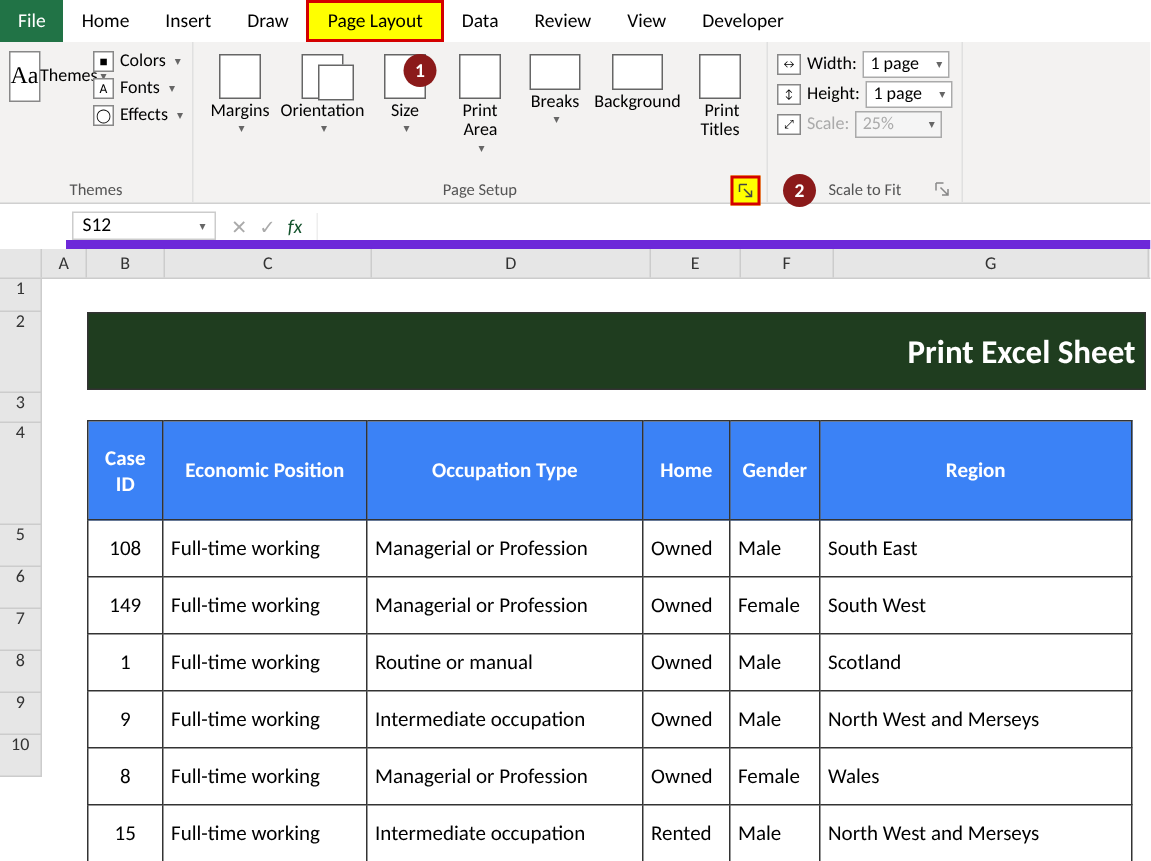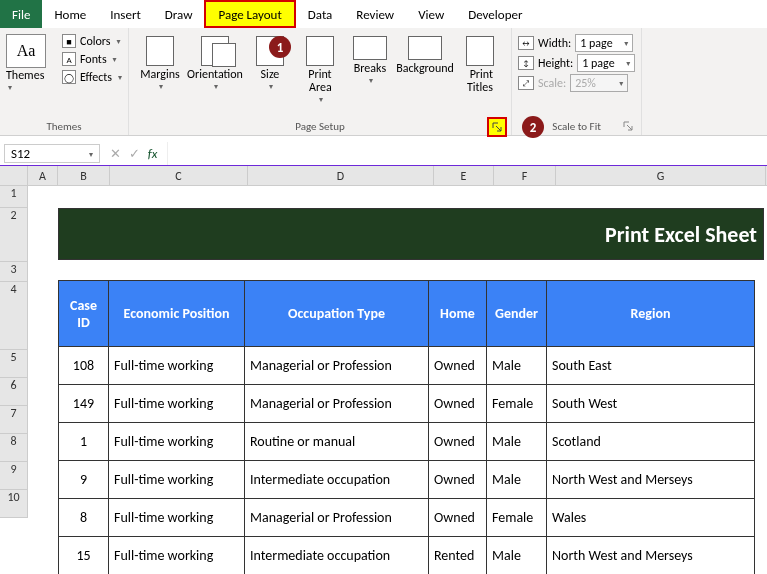--- a/index.html
+++ b/index.html
@@ -13,21 +13,21 @@
 
 
 .ribbon { display: flex; border-bottom: 1px solid #d0d0d0; background: #f3f2f1; height: 108px; }
 .group { display: flex; flex-direction: column; border-right: 1px solid #e0e0e0; padding: 2px 6px 0; }
 .group-content { flex: 1; display: flex; align-items: flex-start; padding-top: 4px; }
 .group-label { text-align: center; font-size: 11px; color: #555; padding: 2px 0; position: relative; }
 .group-launcher { position: absolute; right: 0; bottom: 2px; width: 14px; height: 14px; display: flex; align-items: center; justify-content: center; }
 .launcher-hl { background: #ffff00; border: 2px solid #d40000; width: 20px; height: 20px; right:-2px; bottom:-2px;}
 
 
-.themes-btn { display: flex; flex-direction: column; align-items: flex-start; width: 52px; font-size: 12px; }
+.themes-btn { display: flex; flex-direction: row; align-items: center; width: 52px; font-size: 12px; }
 .themes-icon { width: 40px; height: 34px; border: 1px solid #888; display: flex; align-items: center; justify-content: center; font-size: 16px; background: #fff; }
 .themes-icon span { font-family: serif; }
 .themes-side { display: flex; flex-direction: column; gap: 4px; margin-left: 4px; font-size: 12px; }
 .side-row { display: flex; align-items: center; gap: 4px; }
 .side-sq { width: 14px; height: 14px; border: 1px solid #888; background: #fff; display: inline-flex; align-items: center; justify-content: center; font-size: 9px; }
 .caret { font-size: 8px; color: #666; margin-left: 2px; }
 
 
 .big-btn { display: flex; flex-direction: column; align-items: center; width: 60px; font-size: 12px; padding-top: 2px; }
 .big-btn.narrow { width: 50px; }
@@ -42,21 +42,21 @@
 .scale-ic { width: 16px; height: 14px; border: 1px solid #888; background: #fff; font-size: 8px; display: inline-flex; align-items: center; justify-content: center; }
 .scale-sel { border: 1px solid #aaa; background: #fff; padding: 0 4px; width: 58px; font-size: 12px; height: 18px; display: inline-flex; align-items: center; justify-content: space-between; }
 .scale-sel.dis { color: #aaa; background: #f5f5f5; }
 
 
 .badge { position: absolute; width: 22px; height: 22px; border-radius: 50%; background: #8b1a1a; color: #fff; font-weight: bold; font-size: 13px; display: flex; align-items: center; justify-content: center; z-index: 10; }
 .badge1 { top: 36px; left: 269px; }
 .badge2 { top: 116px; left: 522px; }
 
 
-.fxbar { display: flex; align-items: center; height: 24px; border-bottom: 1px solid #6d28d9; background: #fff; margin-top: 6px; }
+.fxbar { display: flex; align-items: flex-end; height: 24px; border-bottom: 6px solid #6d28d9; background: #fff; margin-top: 6px; margin-left: 44px; }
 .namebox { width: 96px; border: 1px solid #ccc; padding: 1px 6px; font-size: 13px; display: flex; align-items: center; justify-content: space-between; margin-left: 4px; }
 .fx-btns { display: flex; gap: 8px; padding: 0 10px; color: #aaa; font-size: 13px; }
 .fx-area { flex: 1; border-left: 1px solid #eee; height: 100%; }
 
 
 .colhdr { display: flex; background: #e6e6e6; border-bottom: 1px solid #ccc; height: 20px; font-size: 12px; }
 .corner { width: 28px; border-right: 1px solid #ccc; }
 .ch { border-right: 1px solid #ccc; text-align: center; line-height: 20px; color: #333; }
 .cA { width: 30px; } .cB { width: 52px; } .cC { width: 138px; } .cD { width: 186px; }
 .cE { width: 60px; } .cF { width: 62px; } .cG { width: 210px; }

